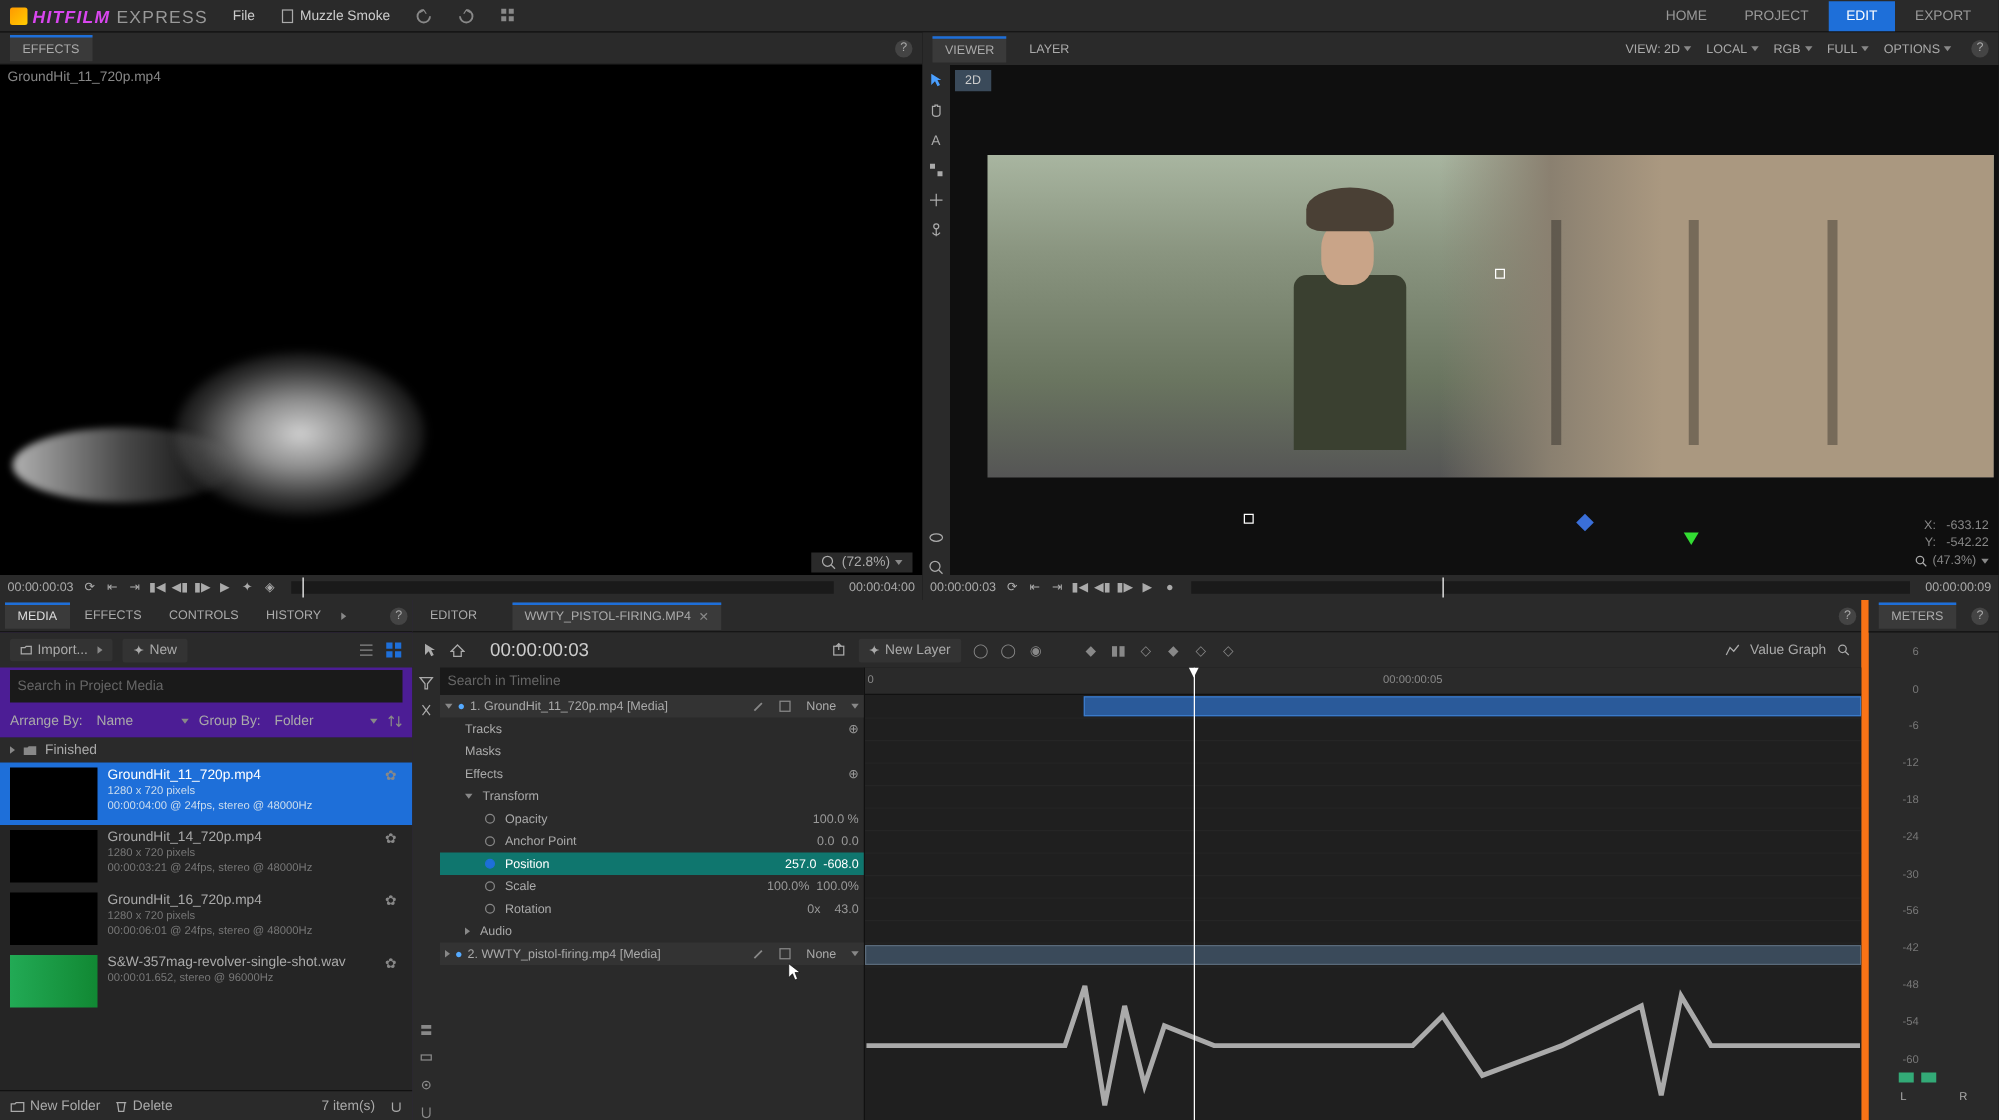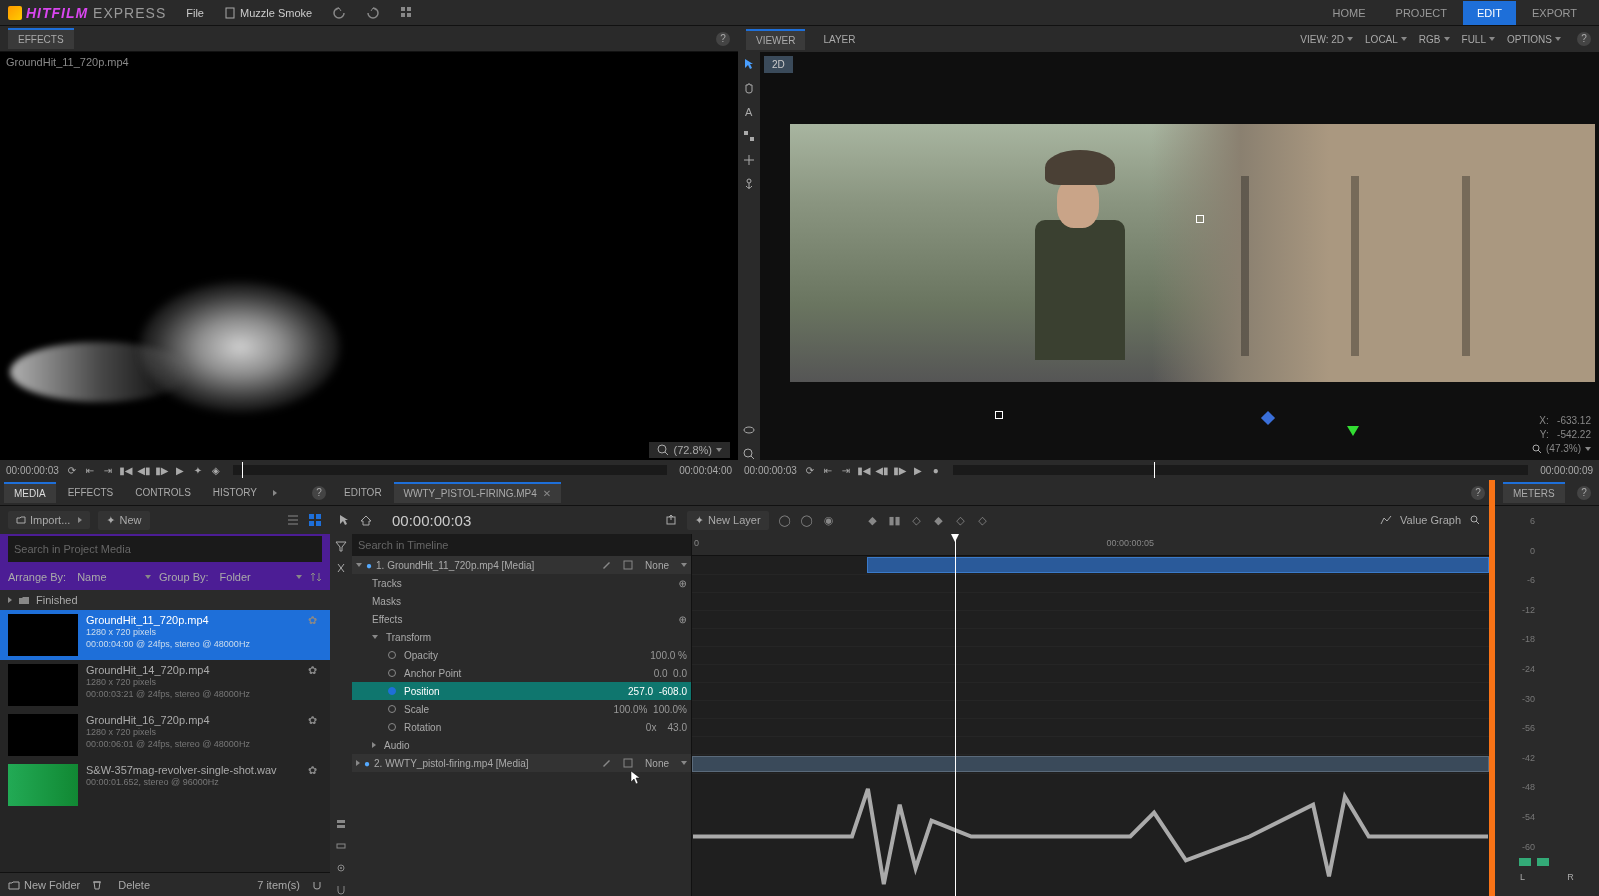--- a/index.html
+++ b/index.html
@@ -70,21 +70,21 @@
 .media-item.selected { background: #1e6fd9; color: #fff; }
 .media-item.selected .media-sub { color: #cde; }
 .media-thumb { width: 70px; height: 42px; background: #000; flex-shrink: 0; }
 .media-thumb.wav { background: linear-gradient(90deg, #2a5, #183); }
 .media-info { flex: 1; }
 .media-name { font-size: 11px; }
 .media-sub { font-size: 9px; color: #777; line-height: 12px; }
 .media-gear { width: 14px; height: 14px; cursor: pointer; color: #888; }
 .media-footer { height: 24px; display: flex; align-items: center; padding: 0 8px; gap: 12px; background: #2a2a2a; border-top: 1px solid #111; }
 .timeline-panel { flex: 1; background: #2a2a2a; display: flex; flex-direction: column; }
-.timeline-tabs { height: 26px; display: flex; align-items: center; background: #2a2a2a; border-bottom: 1px solid #111; padding: 0 4px; gap: 2px; }
+.timeline-tabs { height: 26px; display: flex; align-items: center; background: #2a2a2a; border-bottom: 1px solid #111; padding: 0 4px; gap: 18px; }
 .timeline-tab { padding: 4px 10px; cursor: pointer; font-size: 10px; display: flex; align-items: center; gap: 6px; }
 .timeline-tab.active { background: #3a3a3a; border-top: 2px solid #1e6fd9; }
 .close-x { cursor: pointer; color: #888; }
 .timeline-toolbar { height: 28px; display: flex; align-items: center; padding: 0 8px; gap: 10px; background: #2a2a2a; }
 .timecode-big { font-size: 15px; color: #ccc; margin: 0 10px; }
 .kf-btn { width: 12px; height: 12px; cursor: pointer; color: #888; display: flex; align-items: center; justify-content: center; }
 .timeline-body { flex: 1; display: flex; }
 .timeline-left-tools { width: 22px; background: #2a2a2a; display: flex; flex-direction: column; align-items: center; gap: 10px; padding-top: 6px; }
 .layer-panel { width: 340px; background: #2a2a2a; border-right: 1px solid #111; display: flex; flex-direction: column; }
 .layer-search { height: 22px; background: #1a1a1a; margin: 0; padding: 0 6px; display: flex; align-items: center; color: #666; }
@@ -398,21 +398,21 @@
           </div>
         </div>
     </div>
     <div class="media-footer">
       <span style="display:flex;align-items:center;gap:4px">
           <svg width="12" height="10">
             <path d="M1 3 L4 3 L5 2 L11 2 L11 9 L1 9 Z" fill="none" stroke="#aaa"></path>
           </svg>
           <span>New Folder</span>
         </span>
-      <span style="display:flex;align-items:center;gap:16px">
+      <span style="display:flex;align-items:center;gap:4px">
           <svg width="10" height="10">
             <path d="M2 2 L8 2 L7 9 L3 9 Z M1 2 L9 2" fill="none" stroke="#aaa"></path>
           </svg>
           <span>Delete</span>
         </span>
       <span style="margin-left:auto">7 item(s)</span>
       <svg width="10" height="10">
           <path d="M2 2 L2 7 Q2 9 5 9 Q8 9 8 7 L8 2" fill="none" stroke="#aaa"></path>
         </svg>
     </div>

